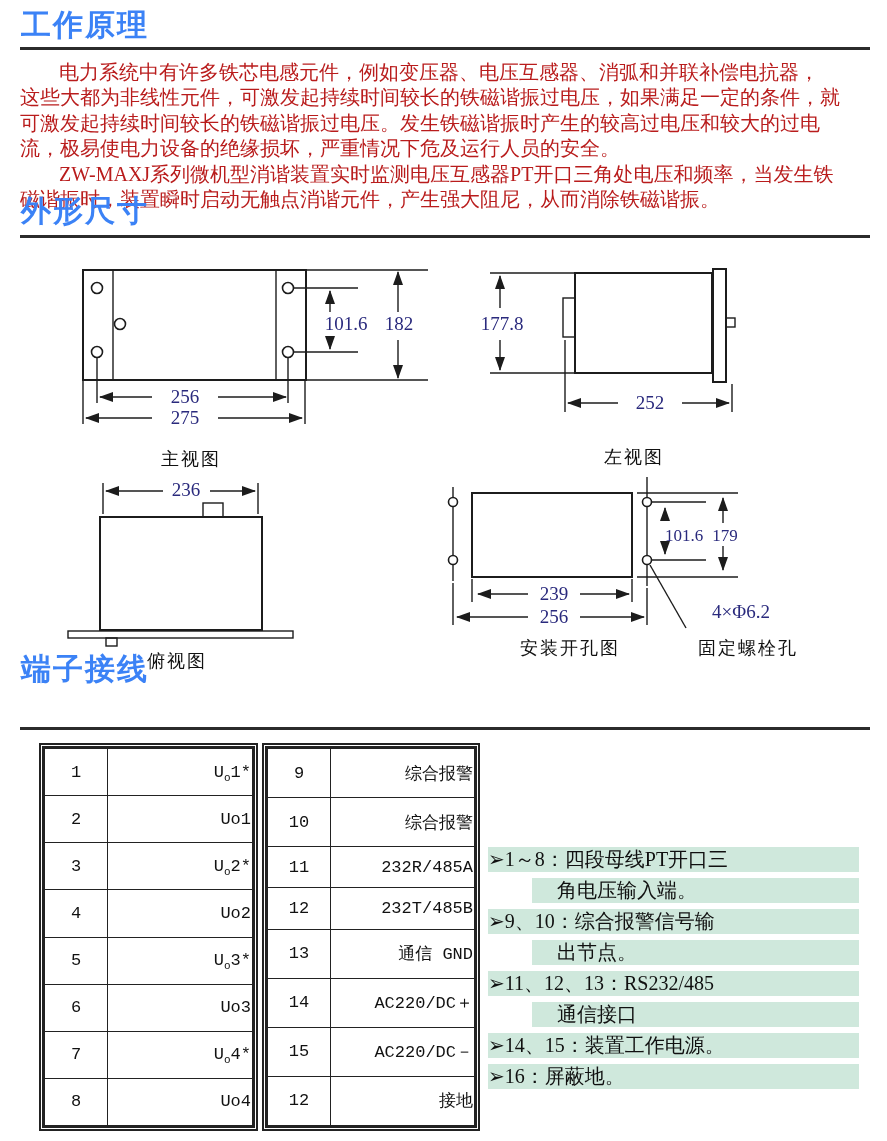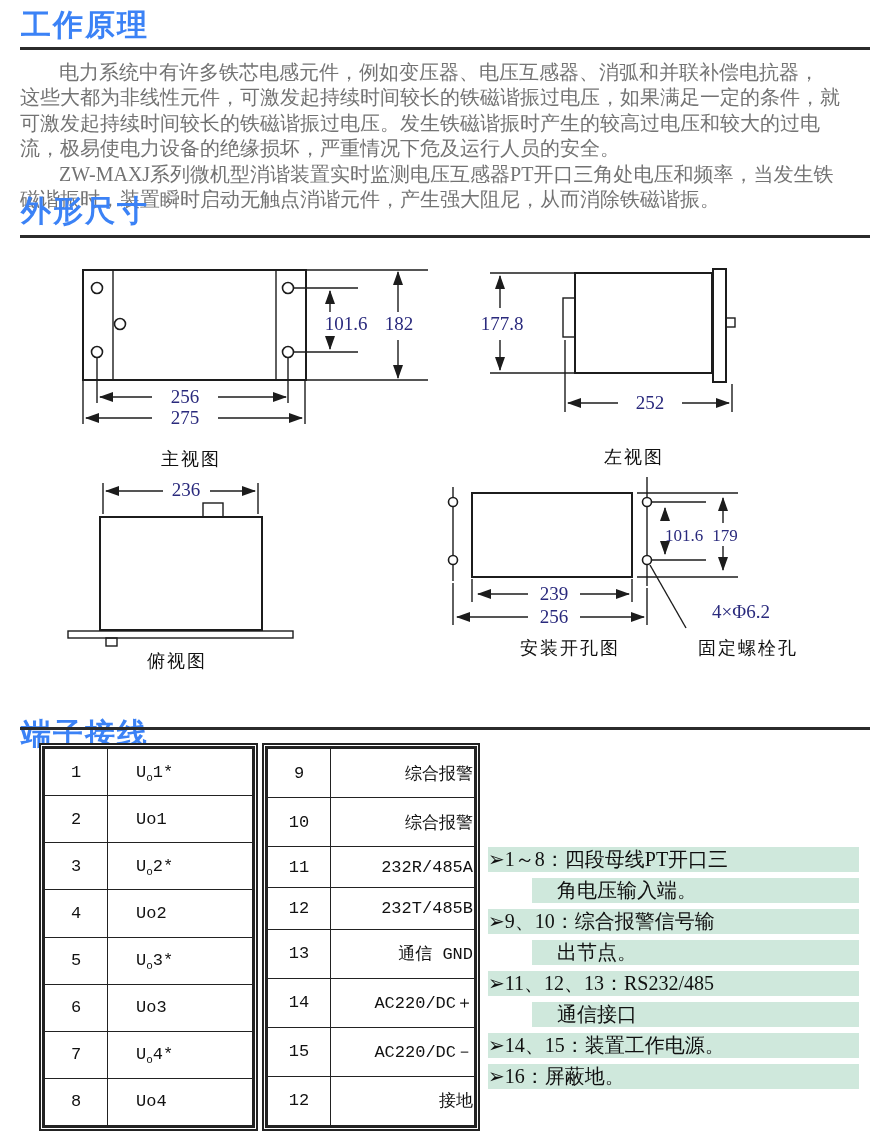--- a/index.html
+++ b/index.html
@@ -4,21 +4,21 @@
 <style>
   html,body{margin:0;padding:0;background:#fff;}
   .page{position:relative;width:887px;height:1141px;background:#ffffff;
         font-family:"Liberation Serif",serif;color:#141414;overflow:hidden;}
 
   h1.sec{position:absolute;left:21px;margin:0;font-size:30px;font-weight:bold;
          letter-spacing:2px;color:#3b82f6;line-height:34px;}
   .rule{position:absolute;left:20px;width:850px;height:3px;background:#2b2b2b;}
 
   .bodytext{position:absolute;left:20px;top:60px;width:864px;font-size:20px;
-            line-height:25.4px;color:#737373;}
+            line-height:25.4px;color:#b91c1c;}
   .bodytext .ln{white-space:pre;}
   .bodytext .ind{text-indent:39px;}
 
   
   svg.draw{position:absolute;left:0;top:245px;}
   .oln{fill:none;stroke:#1c1c1c;stroke-width:2;}
   .thin{fill:none;stroke:#1c1c1c;stroke-width:1.4;}
   .hole{fill:#ffffff;stroke:#1c1c1c;stroke-width:1.6;}
   text.dim{fill:#2a2a7d;font-size:19px;font-family:"Liberation Serif",serif;}
   text.dims{fill:#2a2a7d;font-size:17px;font-family:"Liberation Serif",serif;}
@@ -27,21 +27,21 @@
 
   
   .tbl{position:absolute;top:743px;height:388px;border:5px double #222;
        background:#fff;box-sizing:border-box;}
   .tbl-left{left:39px;width:219px;}
   .tbl-right{left:262px;width:218px;}
   .tbl table{border-collapse:collapse;width:100%;height:100%;}
   .tbl td{border:1px solid #222;font-family:"Liberation Mono",monospace;
           font-size:17px;color:#111;vertical-align:middle;}
   .tbl td.num{width:60px;text-align:center;}
-  .tbl-left td.lab{padding-left:28px;text-align:left;}
+  .tbl-left td.lab{padding-left:28px;text-align:right;}
   .tbl-right td.lab{text-align:right;margin-left:32px;}
   .tbl sub{font-size:11px;line-height:0;}
 
   
   .notes{position:absolute;left:488px;top:847px;width:371px;}
   .note{background:#cfe8dc;font-size:20px;line-height:25px;margin-bottom:6px;
         padding-left:0;color:#101010;font-family:"Liberation Serif",serif;}
   .note.cont{padding-left:25px;margin-left:44px;}
 </style>
 </head>
@@ -162,21 +162,21 @@
       <text class="dims" text-anchor="middle" x="684" y="541">101.6</text>
       <text class="dims" text-anchor="middle" x="725" y="541">179</text>
       <text class="dim" text-anchor="middle" x="554" y="600">239</text>
       <text class="dim" text-anchor="middle" x="554" y="623">256</text>
       <text class="dim" text-anchor="middle" x="741" y="618">4×Φ6.2</text>
       <text class="cap" text-anchor="middle" x="570" y="654">安装开孔图</text>
       <text class="cap" text-anchor="middle" x="748" y="654">固定螺栓孔</text>
     </g>
   </svg>
 
-  <h1 class="sec" style="top:717px;">端子接线</h1>
+  <h1 class="sec" style="top:652px;">端子接线</h1>
   <div class="rule" style="top:727px;"></div>
 
   <div class="tbl tbl-left">
     <table>
       <tbody>
           <tr>
             <td class="num">1</td>
             <td class="lab"><span>U</span><sub>o</sub><span>1*</span></td>
           </tr>
       <tr>

